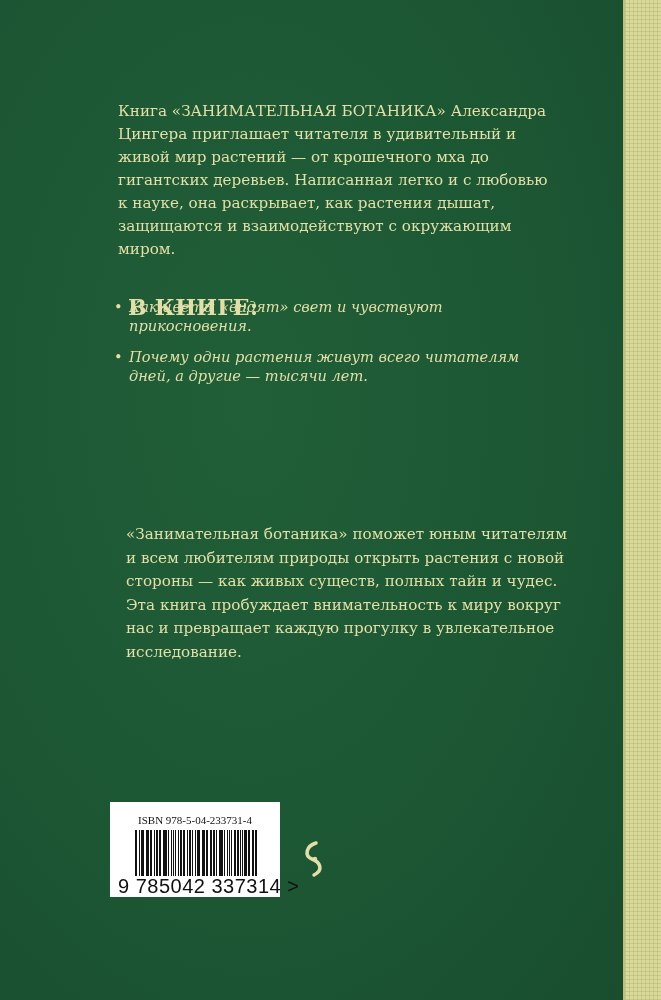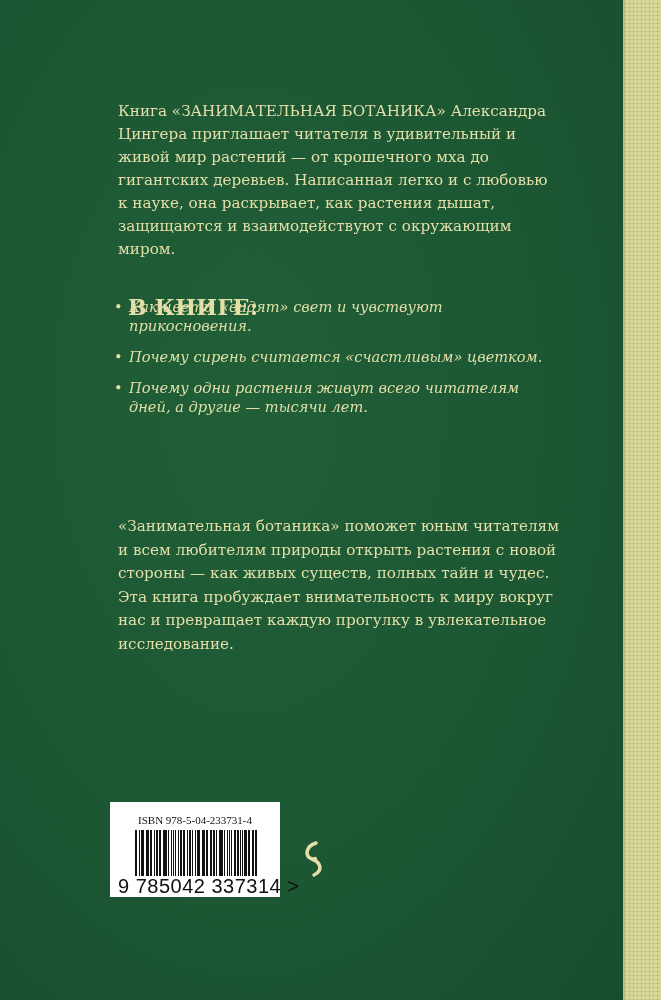--- a/index.html
+++ b/index.html
@@ -11,37 +11,36 @@
     background-image:
       repeating-linear-gradient(0deg, rgba(150,150,80,0.25) 0 1px, transparent 1px 4px),
       repeating-linear-gradient(90deg, rgba(150,150,80,0.25) 0 1px, transparent 1px 4px);
     border-left:2px solid #bfc07a; }
   .text { color:#e4dfa8; }
   .intro { position:absolute; left:118px; top:100px; width:440px; font-size:15.2px; line-height:23px; margin:0; }
   .heading { position:absolute; left:112px; top:278px; font-size:22px; font-weight:bold; margin:16px; letter-spacing:0.3px; }
   .bullets { position:absolute; left:112px; top:297px; width:450px; list-style:none; margin:0; padding:0; font-style:italic; font-size:14.6px; line-height:19px; }
   .bullets li { position:relative; padding-left:17px; margin-bottom:12px; }
   .bullets li::before { content:"•"; position:absolute; left:2px; top:0; font-style:normal; }
-  .outro { position:absolute; left:118px; top:515px; width:450px; font-size:15.2px; line-height:23.5px; margin:0; }
+  .outro { position:absolute; left:118px; top:515px; width:450px; font-size:15.2px; line-height:23.5px; margin:8px; }
   .barcode { position:absolute; left:110px; top:802px; width:170px; height:95px; background:#fff; }
   .isbn { position:absolute; left:0; right:0; top:12px; text-align:center; font-family:Liberation Serif, serif; font-size:11px; color:#111; }
   .bars { position:absolute; left:25px; top:28px; width:124px; height:46px; display:flex; gap:0; }
   .bars span { display:block; height:100%; background:#111; }
   .digits { position:absolute; left:8px; top:73px; font-family:"Liberation Sans", sans-serif; font-size:20px; color:#111; letter-spacing:0.5px; white-space:pre; }
   .logo { position:absolute; left:302px; top:840px; width:26px; height:38px; }
 </style>
 </head>
 <body>
 
 <div class="cover">
   <p class="intro text">Книга «ЗАНИМАТЕЛЬНАЯ БОТАНИКА» Александра Цингера приглашает читателя в удивительный и живой мир растений — от крошечного мха до гигантских деревьев. Написанная легко и с любовью к науке, она раскрывает, как растения дышат, защищаются и взаимодействуют с окружающим миром.</p>
   <h2 class="heading text">В КНИГЕ:</h2>
   <ul class="bullets text">
     <li>Как цветы «видят» свет и чувствуют прикосновения.</li>
-    <li>Почему сирень считается «счастливым» цветком.</li>
     <li>Почему одни растения живут всего читателям дней, а другие — тысячи лет.</li>
   </ul>
   <p class="outro text">«Занимательная ботаника» поможет юным читателям и всем любителям природы открыть растения с новой стороны — как живых существ, полных тайн и чудес. Эта книга пробуждает внимательность к миру вокруг нас и превращает каждую прогулку в увлекательное исследование.</p>
 
   <div class="barcode">
     <div class="isbn">ISBN 978-5-04-233731-4</div>
     <div class="bars" id="bars">
         <span style="width: 2px; margin-right: 2px;"></span>
         <span style="width: 1px; margin-right: 1px;"></span>
         <span style="width: 1px; margin-right: 1px;"></span>

